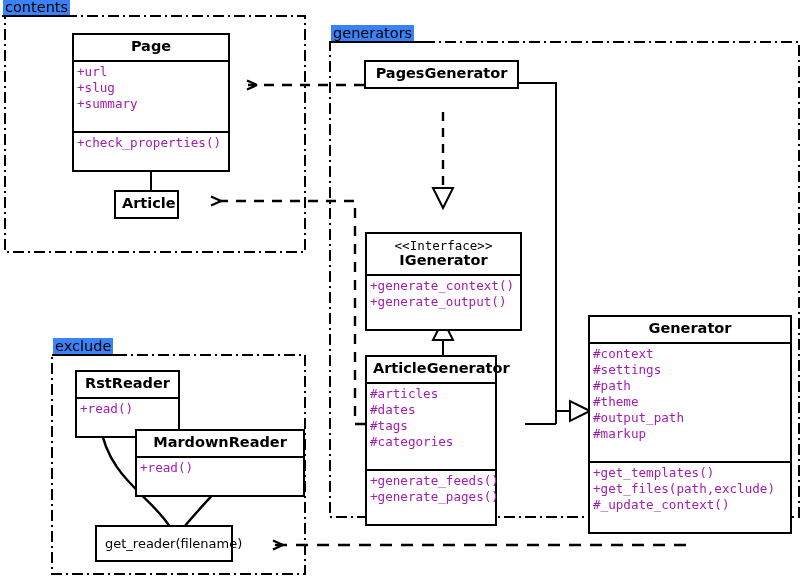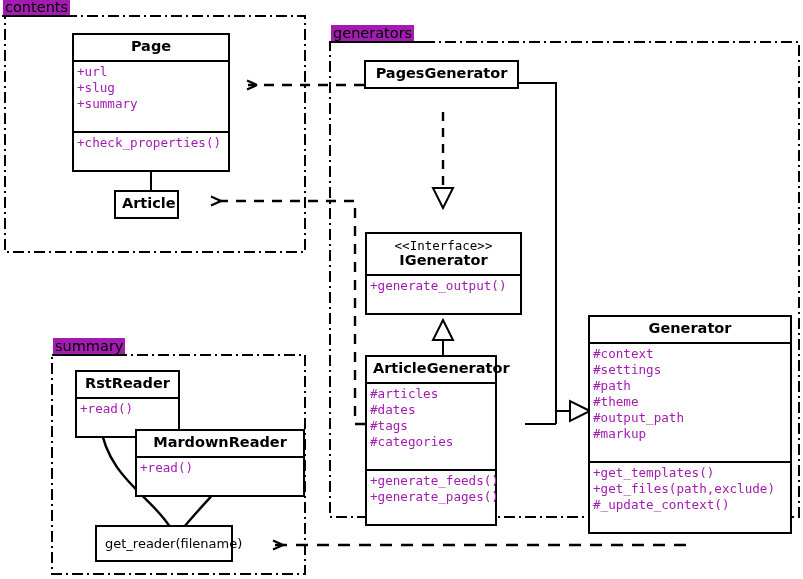--- a/index.html
+++ b/index.html
@@ -66,21 +66,21 @@
     text-align: center;
     padding: 9px 8px;
     white-space: nowrap;
   }
   
   .pkg-label {
     position: absolute;
     font-family: "DejaVu Sans", sans-serif;
     font-size: 14.5px;
     color: #000;
-    background: #a21caf;
+    background: #3b82f6;
     z-index: 6;
     padding: 0 2px;
     white-space: nowrap;
   }
 </style>
 </head>
 <body>
 
 <div id="canvas">
 
@@ -154,21 +154,21 @@
       <path d="M170,527 C 150,495 108,478 100,424" marker-end="url(#openArrow)"></path>
     </g>
 
     <g fill="none" stroke="#000" stroke-width="2.4">
       <path d="M184,527 C 200,508 210,498 226,480" marker-end="url(#openArrow)"></path>
     </g>
   </svg>
 
   <div class="pkg-label" style="left:3px; top:-1px;">contents</div>
   <div class="pkg-label" style="left:331px; top:25px;">generators</div>
-  <div class="pkg-label" style="left:53px; top:338px;">summary</div>
+  <div class="pkg-label" style="left:53px; top:338px;">exclude</div>
 
   <div class="uml-class" style="left:72px; top:33px; width:158px;">
     <div class="uml-name">Page</div>
     <div class="uml-compartment uml-sep">
       <div>+url</div>
       <div>+slug</div>
       <div>+summary</div>
     </div>
     <div class="uml-compartment uml-sep">
       <div>+check_properties()</div>
@@ -182,20 +182,21 @@
   <div class="uml-class" style="left:364px; top:60px; width:155px;">
     <div class="uml-name">PagesGenerator</div>
   </div>
 
   <div class="uml-class" style="left:365px; top:232px; width:157px;">
     <div class="uml-name">
       <span class="uml-stereotype">&lt;&lt;Interface&gt;&gt;</span>
       <span>IGenerator</span>
     </div>
     <div class="uml-compartment uml-sep">
+      <div>+generate_context()</div>
       <div>+generate_output()</div>
     </div>
   </div>
 
   <div class="uml-class" style="left:365px; top:355px; width:132px;">
     <div class="uml-name">ArticleGenerator</div>
     <div class="uml-compartment uml-sep">
       <div>#articles</div>
       <div>#dates</div>
       <div>#tags</div>

